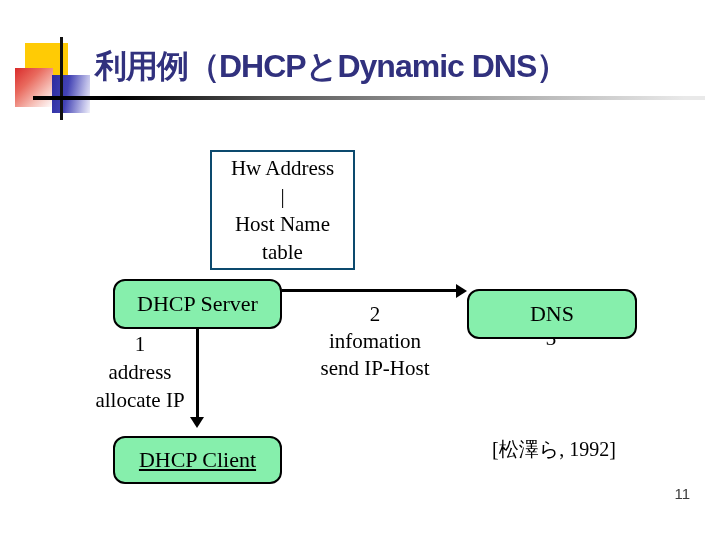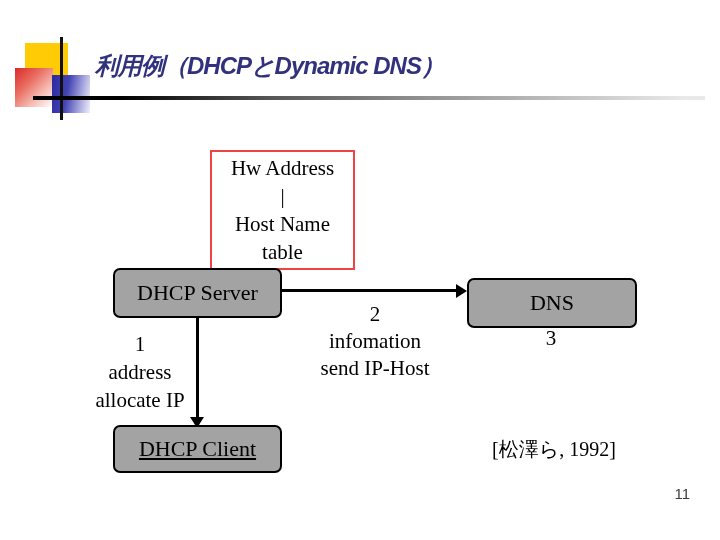--- a/index.html
+++ b/index.html
@@ -17,37 +17,36 @@
   .sq-blue{left:52px;top:75px;width:38px;height:38px;
     background:linear-gradient(100deg,#2B2BA0 0%,#4343B4 40%,#B9B9E6 80%,#EFEFFA 100%);z-index:3;}
   .v-line{left:60px;top:37px;width:3px;height:83px;background:#101010;z-index:4;}
   .h-rule{left:33px;top:96px;width:672px;height:4px;z-index:4;
     background:linear-gradient(to right,#000 0%,#000 13%,#555 35%,#8a8a8a 55%,#b8b8b8 75%,#e9e9e9 97%);}
 
   
   .slide-title{
     left:95px;top:44px;width:610px;
     font-family:"Liberation Sans","DejaVu Sans",sans-serif;
-    font-size:24px;line-height:44px;font-weight:bold;
+    font-size:32px;line-height:44px;font-weight:bold;
     color:#31317E;white-space:nowrap;z-index:5;
     letter-spacing:-1px;
-    font-style:italic;
   }
 
   
   .table-box{
     left:210px;top:150px;width:145px;height:120px;
-    border:2px solid #ef4444;background:#fff;box-sizing:border-box;
+    border:2px solid #0c4a6e;background:#fff;box-sizing:border-box;
     display:flex;flex-direction:column;justify-content:center;align-items:center;
     font-size:21px;line-height:28px;color:#000;z-index:6;
   }
   .round-box{
-    border:2.5px solid #000;border-radius:7px;background:#a3a3a3;box-sizing:border-box;
+    border:2.5px solid #000;border-radius:12px;background:#86efac;box-sizing:border-box;
     display:flex;justify-content:center;align-items:center;
-    font-size:22px;color:#000;z-index:6;
+    font-size:22px;color:#000;z-index:6;margin-top:11px;
   }
   .server-box{left:113px;top:268px;width:169px;height:50px;}
   .dns-box{left:467px;top:278px;width:170px;height:50px;}
   .client-box{left:113px;top:425px;width:169px;height:48px;text-decoration:underline;}
 
   
   .arrow-line-v{left:196px;top:318px;width:3px;height:100px;background:#000;z-index:5;}
   .arrow-head-down{left:190px;top:417px;width:0;height:0;z-index:5;
     border-left:7px solid transparent;border-right:7px solid transparent;border-top:11px solid #000;}
   .arrow-line-h{left:282px;top:289px;width:176px;height:3px;background:#000;z-index:5;}

